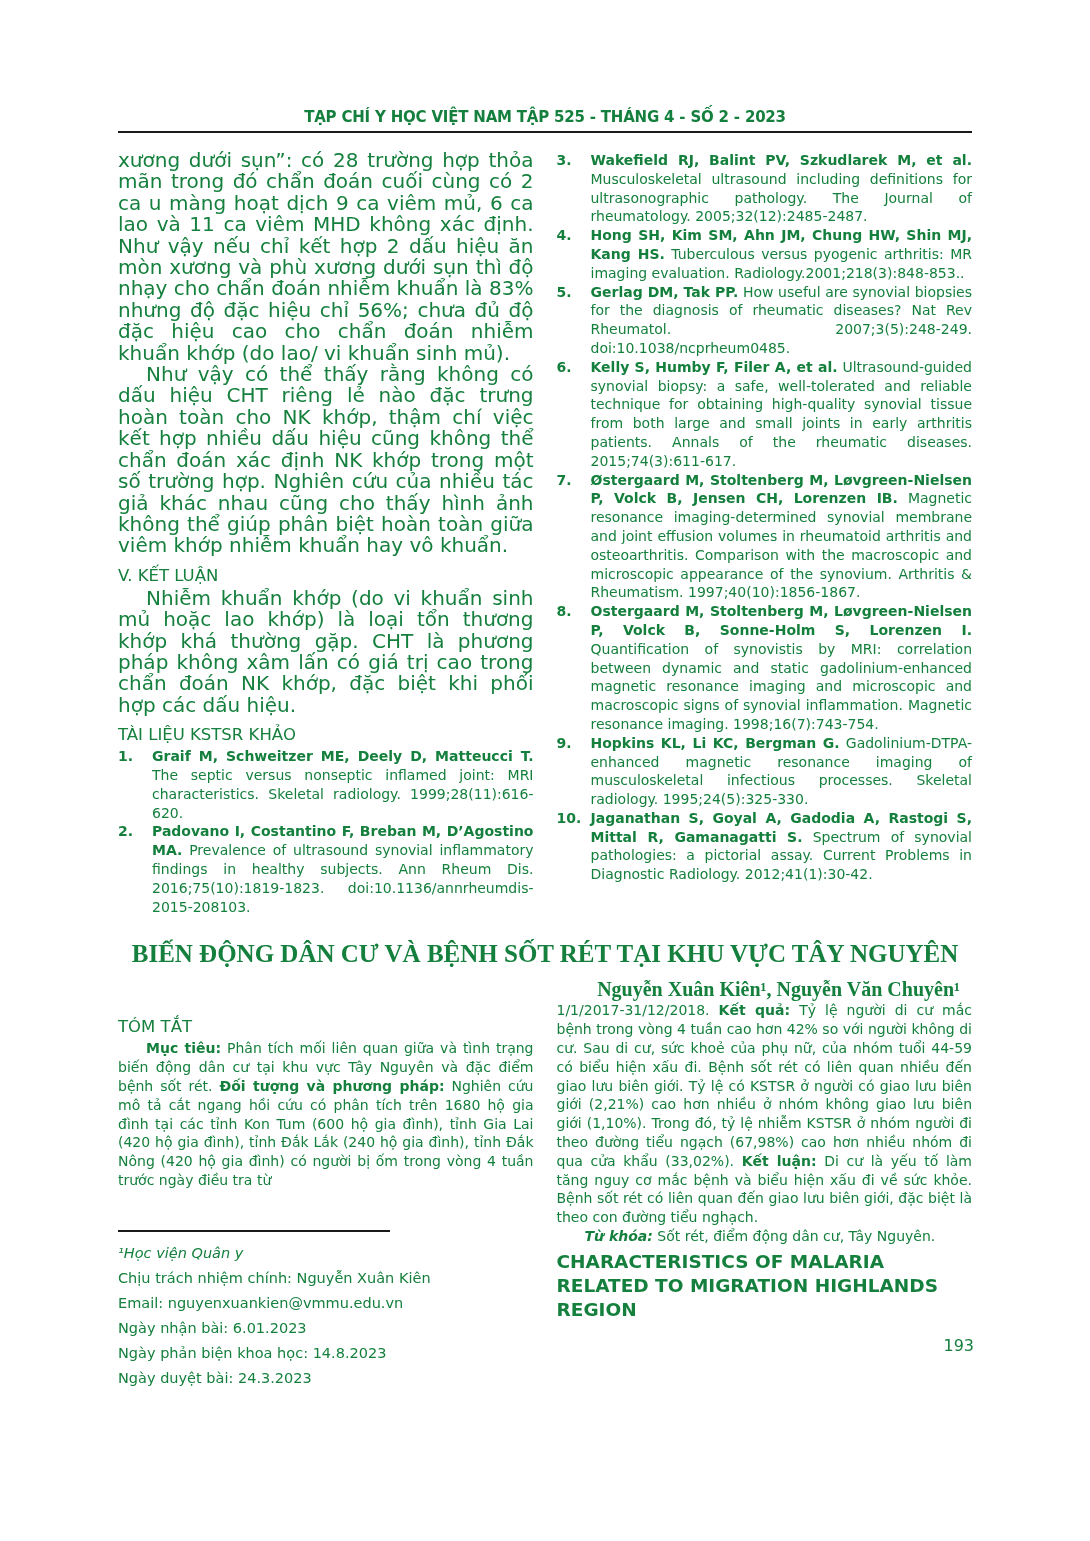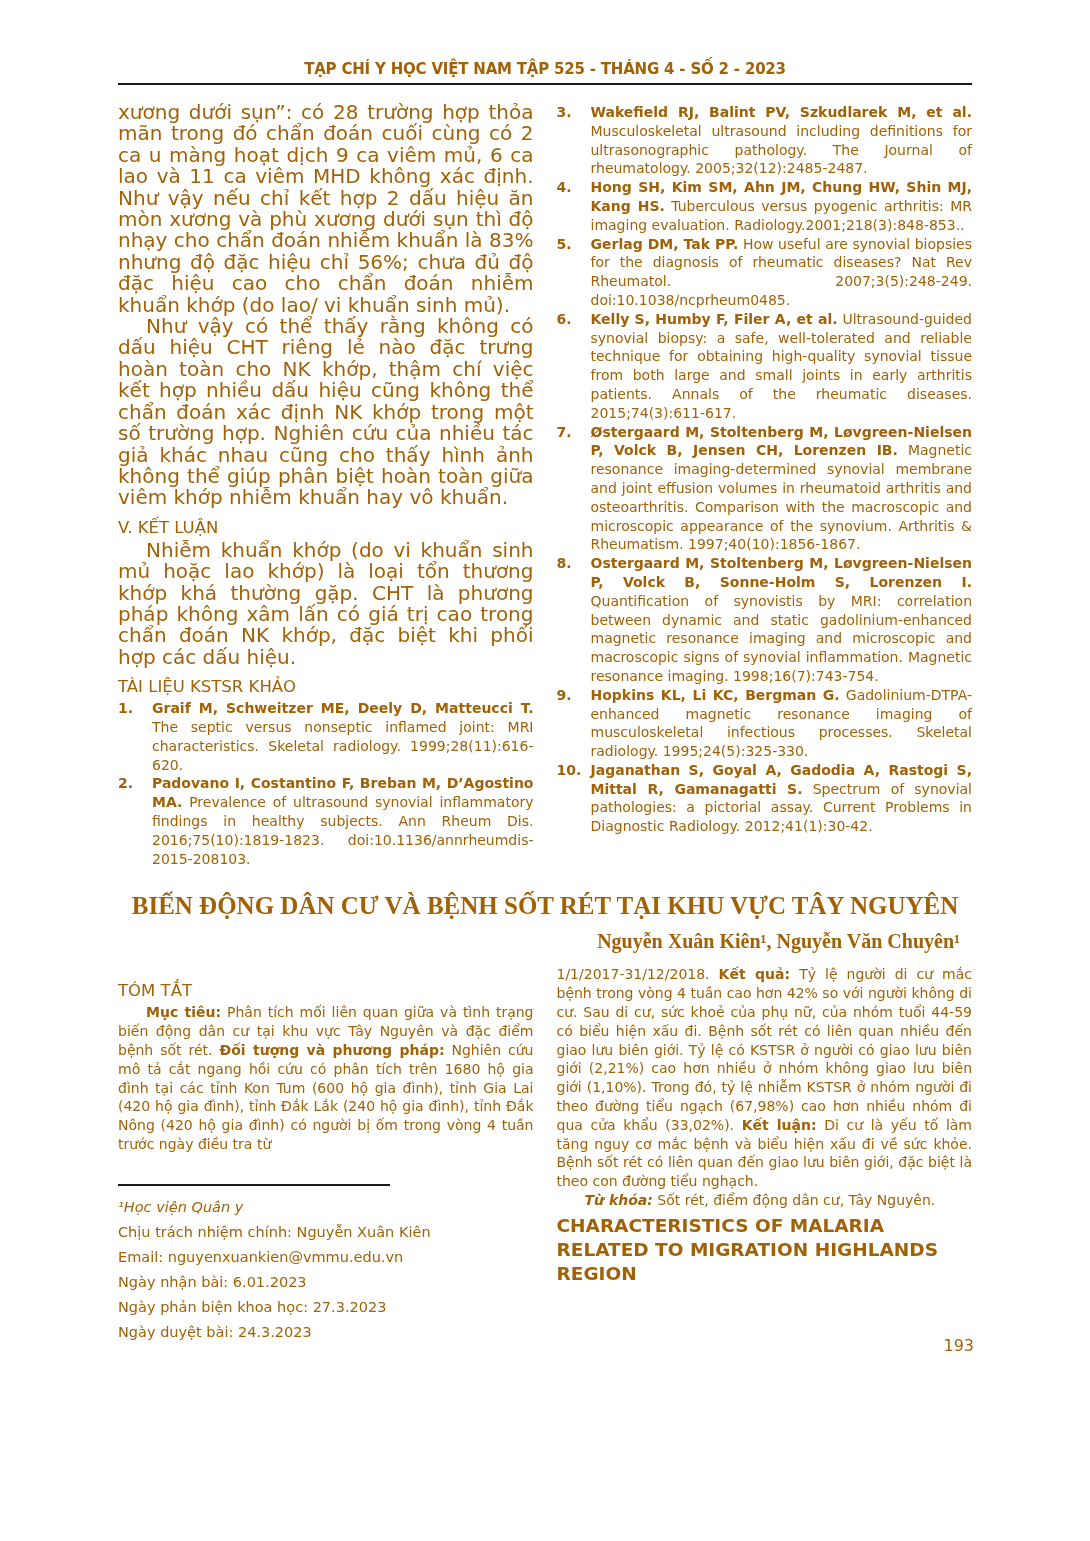--- a/index.html
+++ b/index.html
@@ -1,22 +1,22 @@
 <!DOCTYPE html>
 <html><head>
 <meta charset="utf-8">
 <style>
   html,body { margin:0; padding:0; background:#ffffff; }
   .page {
     position:relative;
     width:1090px; height:1541px;
     background:#ffffff;
-    color:#a16207;
+    color:#15803d;
     box-sizing:border-box;
-    padding:60px 118px 0 118px;
+    padding:108px 118px 0 118px;
     font-family:"DejaVu Sans","Liberation Sans",sans-serif;
     overflow:hidden;
   }
   .journal-header {
     text-align:center;
     font-weight:bold;
     font-size:15px;
     letter-spacing:-0.2px;
     white-space:nowrap;
   }
@@ -52,23 +52,23 @@
     font-size:25px;
     text-align:center;
     margin:24px 0 10px 0;
   }
   .authors-line {
     font-family:"Liberation Serif","DejaVu Serif",serif;
     font-weight:bold;
     font-size:20px;
     text-align:right;
     padding-right:12px;
-    margin-bottom:12px;
+    margin-bottom:0;
   }
-  .footnote { margin-top:30px; }
+  .footnote { margin-top:40px; }
   .fn-rule {
     width:272px;
     border-top:2px solid #1a1a1a;
     margin-bottom:9px;
   }
   .fn-line { font-size:14.5px; line-height:25px; }
   .fn-affil { font-style:italic; }
   .summary-head { font-weight:bold; font-size:16.5px; margin:12px 0 2px 0; }
   .summary-title {
     font-weight:bold;
@@ -123,21 +123,21 @@
   <section class="two-col">
     <div class="col">
       <div class="section-head" style="margin-top:16px;">TÓM TẮT</div>
       <p class="small indent"><span style="font-weight: bold;">Mục tiêu:</span><span> Phân tích mối liên quan giữa và tình trạng biến động dân cư tại khu vực Tây Nguyên và đặc điểm bệnh sốt rét. </span><span style="font-weight: bold;">Đối tượng và phương pháp:</span><span> Nghiên cứu mô tả cắt ngang hồi cứu có phân tích trên 1680 hộ gia đình tại các tỉnh Kon Tum (600 hộ gia đình), tỉnh Gia Lai (420 hộ gia đình), tỉnh Đắk Lắk (240 hộ gia đình), tỉnh Đắk Nông (420 hộ gia đình) có người bị ốm trong vòng 4 tuần trước ngày điều tra từ</span></p>
       <div class="footnote">
         <div class="fn-rule"></div>
         <div class="fn-line fn-affil">¹Học viện Quân y</div>
         <div class="fn-line">Chịu trách nhiệm chính: Nguyễn Xuân Kiên</div>
         <div class="fn-line">Email: nguyenxuankien@vmmu.edu.vn</div>
         <div class="fn-line">Ngày nhận bài: 6.01.2023</div>
-        <div class="fn-line">Ngày phản biện khoa học: 27.3.2023</div>
+        <div class="fn-line">Ngày phản biện khoa học: 14.8.2023</div>
         <div class="fn-line">Ngày duyệt bài: 24.3.2023</div>
       </div>
     </div>
     <div class="col">
       <p class="small"><span>1/1/2017-31/12/2018. </span><span style="font-weight: bold;">Kết quả:</span><span> Tỷ lệ người di cư mắc bệnh trong vòng 4 tuần cao hơn 42% so với người không di cư. Sau di cư, sức khoẻ của phụ nữ, của nhóm tuổi 44-59 có biểu hiện xấu đi. Bệnh sốt rét có liên quan nhiều đến giao lưu biên giới. Tỷ lệ có KSTSR ở người có giao lưu biên giới (2,21%) cao hơn nhiều ở nhóm không giao lưu biên giới (1,10%). Trong đó, tỷ lệ nhiễm KSTSR ở nhóm người đi theo đường tiểu ngạch (67,98%) cao hơn nhiều nhóm đi qua cửa khẩu (33,02%). </span><span style="font-weight: bold;">Kết luận:</span><span> Di cư là yếu tố làm tăng nguy cơ mắc bệnh và biểu hiện xấu đi về sức khỏe. Bệnh sốt rét có liên quan đến giao lưu biên giới, đặc biệt là theo con đường tiểu nghạch.</span></p>
       <p class="small indent"><span style="font-weight: bold; font-style: italic;">Từ khóa:</span><span> Sốt rét, điểm động dân cư, Tây Nguyên.</span></p>
       <div class="summary-title">CHARACTERISTICS OF MALARIA RELATED TO MIGRATION HIGHLANDS REGION</div>
     </div>
   </section>
 

